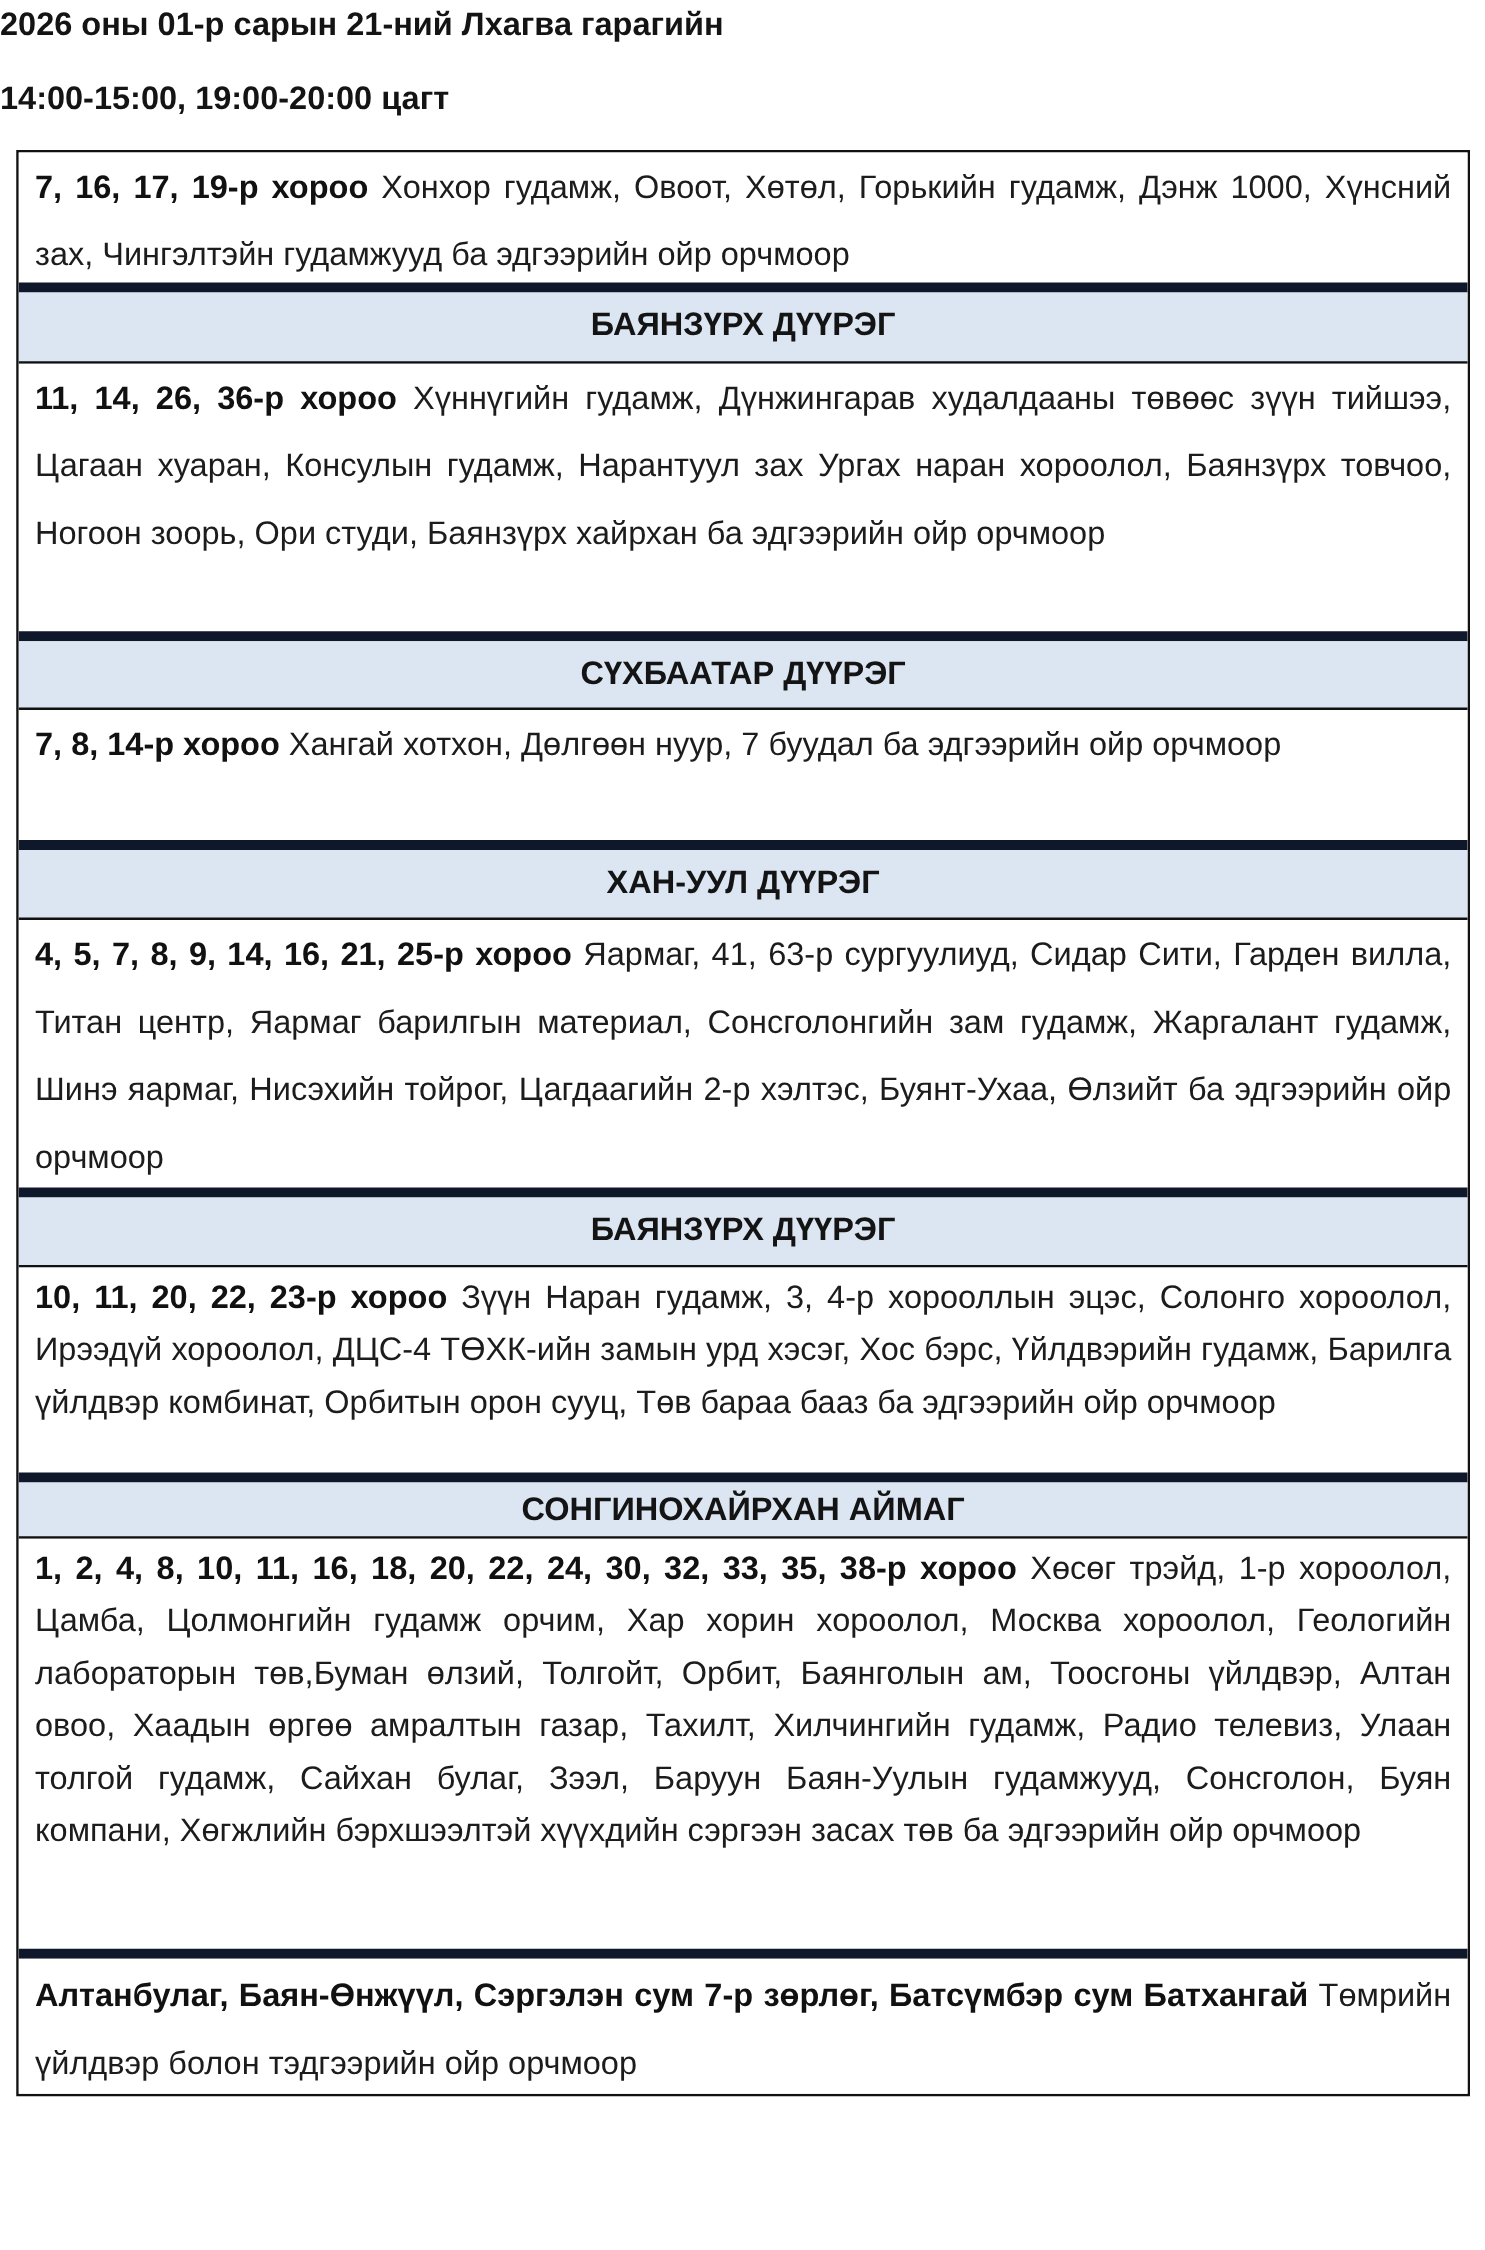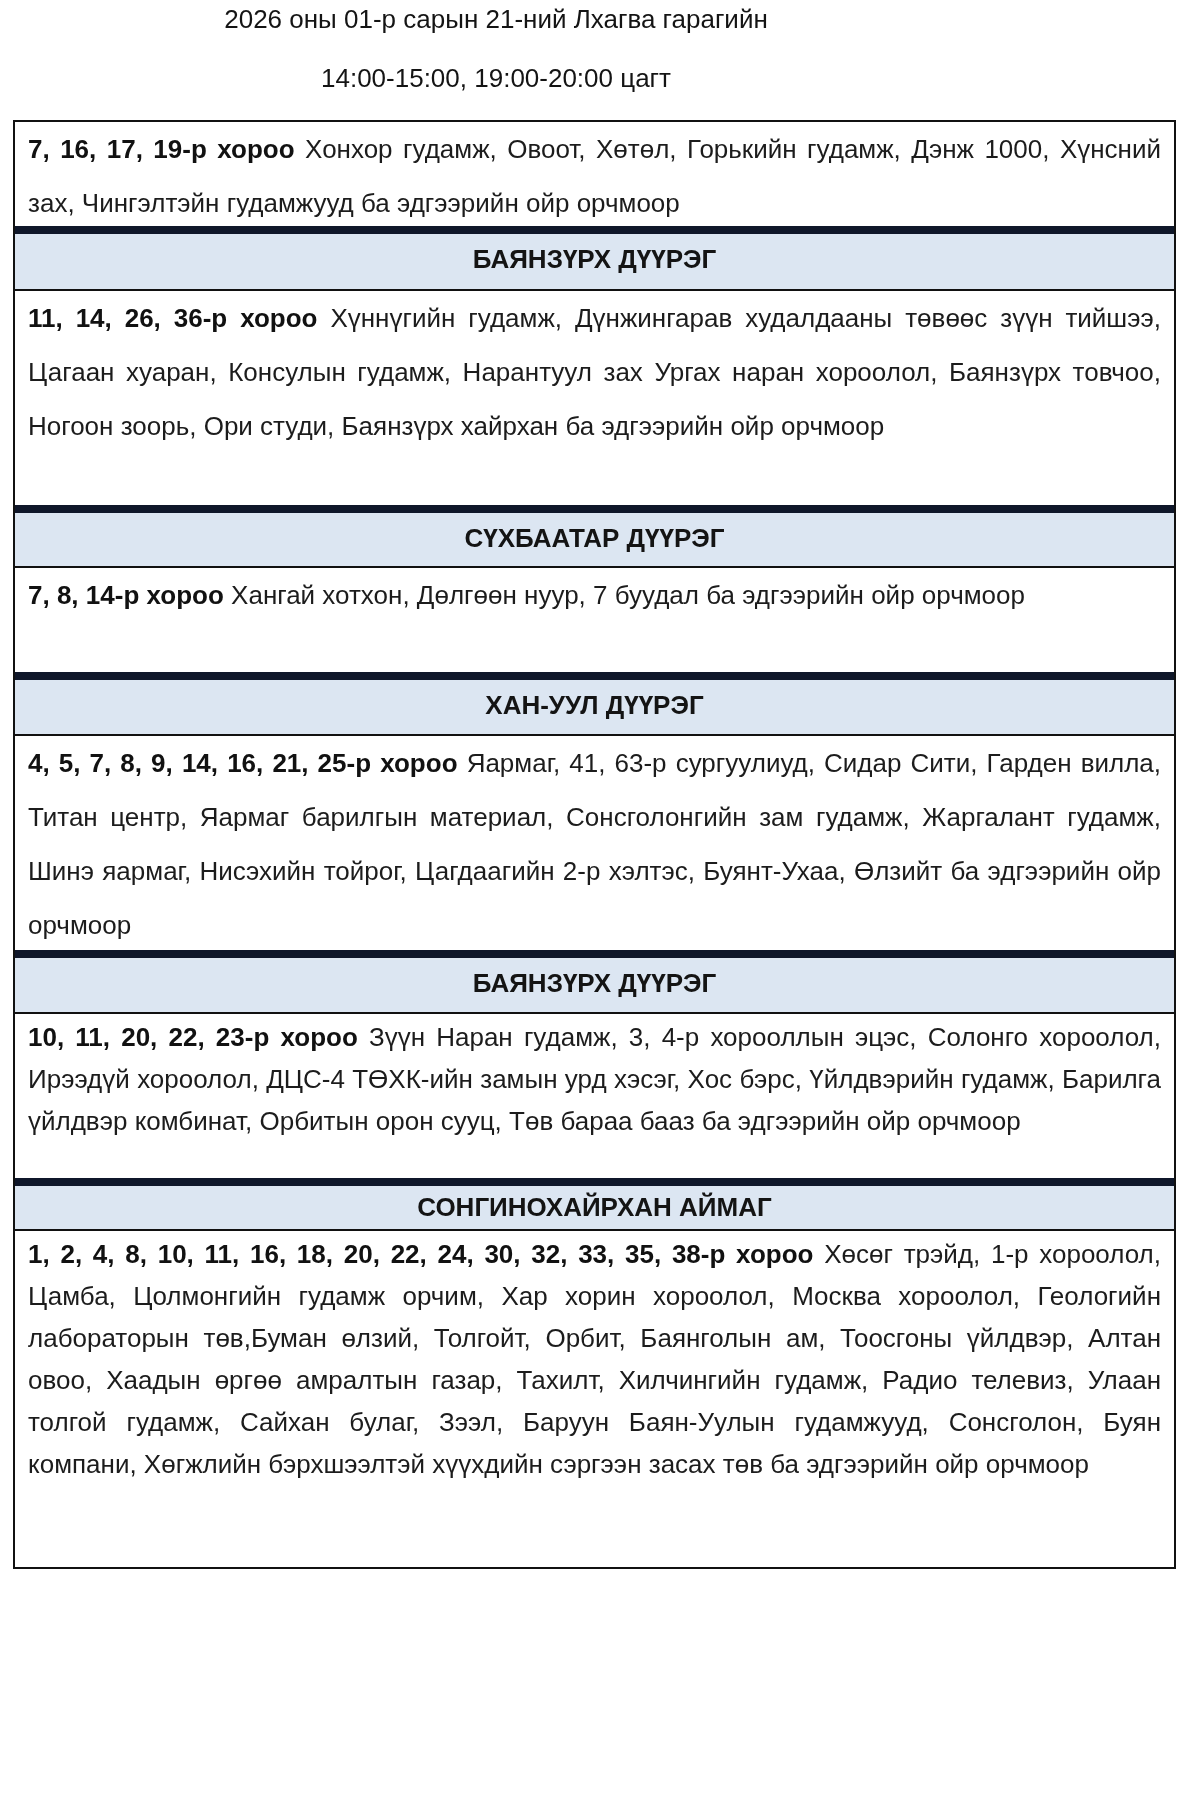--- a/index.html
+++ b/index.html
@@ -1,22 +1,22 @@
 <!DOCTYPE html>
 <html><head>
 <meta charset="utf-8">
 <style>
   html, body { margin: 0; padding: 0; background: #ffffff; }
   body {
     width: 1188px; height: 1800px; position: relative; overflow: hidden;
     font-family: "Liberation Sans", "DejaVu Sans", sans-serif; color: #1a1a1a;
   }
   .title {
-    position: absolute; left: 0; width: 992px; text-align: center;
-    font-weight: normal; font-size: 26px; line-height: 30px; color: #141414;
+    position: absolute; left: 0; width: 992px; text-align: left;
+    font-weight: bold; font-size: 26px; line-height: 30px; color: #141414;
   }
   #title1 { top: 4px; }
   #title2 { top: 63px; }
   .table {
     position: absolute; left: 13px; top: 120px; width: 1163px;
     border: 2px solid #111; box-sizing: border-box;
   }
   .hdr {
     background: #dce6f2; border-bottom: 2px solid #111;
     text-align: center; font-weight: bold; font-size: 26px; color: #141414;
@@ -68,14 +68,18 @@
     <b>10, 11, 20, 22, 23-р хороо</b>
     <span>Зүүн Наран гудамж, 3, 4-р хорооллын эцэс, Солонго хороолол, Ирээдүй хороолол, ДЦС-4 ТӨХК-ийн замын урд хэсэг, Хос бэрс, Үйлдвэрийн гудамж, Барилга үйлдвэр комбинат, Орбитын орон сууц, Төв бараа бааз ба эдгээрийн ойр орчмоор</span>
   </div>
 
   <div class="hdr" style="height:45px; padding-top:6px">СОНГИНОХАЙРХАН АЙМАГ</div>
   <div class="bdy lh42" style="height:336px">
     <b>1, 2, 4, 8, 10, 11, 16, 18, 20, 22, 24, 30, 32, 33, 35, 38-р хороо</b>
     <span>Хөсөг трэйд, 1-р хороолол, Цамба, Цолмонгийн гудамж орчим, Хар хорин хороолол, Москва хороолол, Геологийн лабораторын төв,Буман өлзий, Толгойт, Орбит, Баянголын ам, Тоосгоны үйлдвэр, Алтан овоо, Хаадын өргөө амралтын газар, Тахилт, Хилчингийн гудамж, Радио телевиз, Улаан толгой гудамж, Сайхан булаг, Зээл, Баруун Баян-Уулын гудамжууд, Сонсголон, Буян компани, Хөгжлийн бэрхшээлтэй хүүхдийн сэргээн засах төв ба эдгээрийн ойр орчмоор</span>
   </div>
 
+  <div class="bdy lh54" style="height:108px; padding-top:2px">
+    <b>Алтанбулаг, Баян-Өнжүүл, Сэргэлэн сум 7-р зөрлөг, Батсүмбэр сум Батхангай</b>
+    <span>Төмрийн үйлдвэр болон тэдгээрийн ойр орчмоор</span>
+  </div>
 
 </div>
 
 </body></html>

